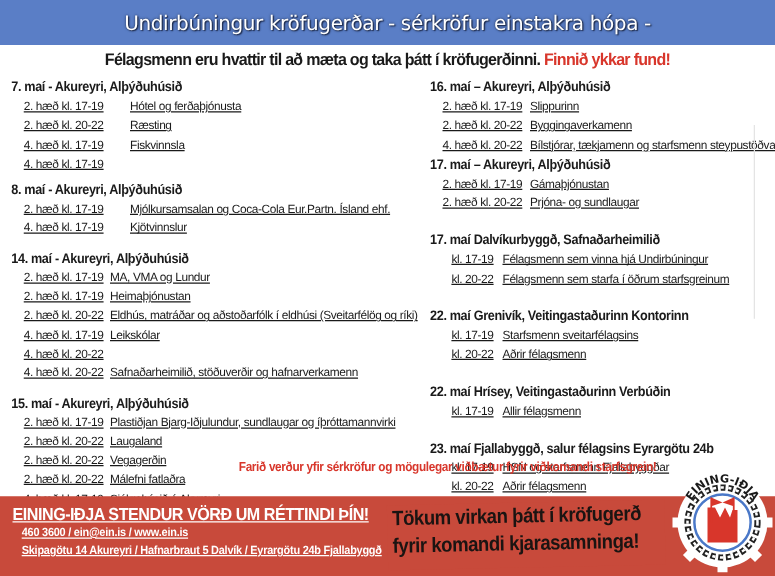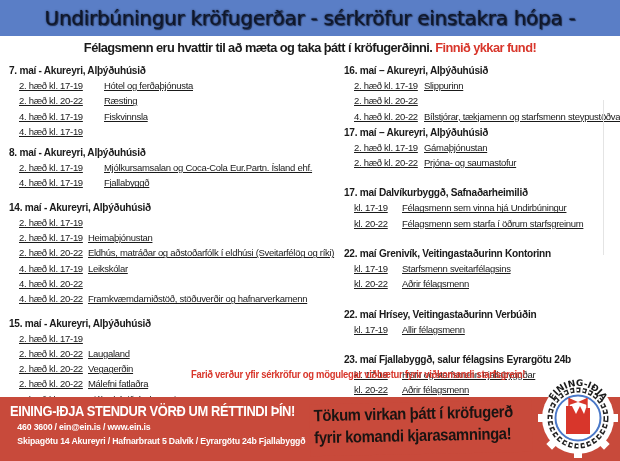--- a/index.html
+++ b/index.html
@@ -9,21 +9,21 @@
     font-family: "Liberation Sans", sans-serif;
     color: #1a1a1a;
   }
   .banner {
     position: absolute; left: 0; top: 0; width: 620px; height: 36px;
     background: #5a7ec6;
     display: flex; align-items: center; justify-content: center;
   }
   .banner-title {
     font-family: "DejaVu Sans", sans-serif;
-    color: #0f172a; font-size: 20px; letter-spacing: -0.3px;
+    color: #ffffff; font-size: 16px; letter-spacing: -0.3px;
     text-shadow: 0 0 2px #1d2a4a, 1px 1px 1px #1d2a4a;
     white-space: nowrap;
   }
   .subtitle {
     position: absolute; left: 0; top: 37px; width: 620px; height: 22px;
     text-align: center; font-weight: bold; font-size: 13.5px;
     font-family: "Liberation Sans", sans-serif; letter-spacing: -0.6px;
     line-height: 22px; white-space: nowrap;
     transform: scaleX(0.95);
   }
@@ -37,38 +37,38 @@
   .block { margin-bottom: 5px; }
   .block-head {
     font-weight: bold; font-size: 11px; line-height: 16px;
     letter-spacing: -0.3px; white-space: nowrap;
     transform-origin: left; transform: scaleX(0.92);
   }
   .row { display: flex; white-space: nowrap; letter-spacing: -0.3px; text-decoration: underline; }
   .row .when { width: 95px; padding-left: 10px; box-sizing: border-box; flex: none; }
   .row .what { flex: none; text-align: center; }
   .col-right .row .when { width: 80px; }
-  .col-right .row.short .when { width: 58px; }
+  .col-right .row.short .when { width: 58px; text-align: center; }
   .col-left .row.tight .when { width: 79px; padding-left: 10px; }
   .red-note {
     position: absolute; left: 191px; top: 368px;
     color: #d8362b; font-weight: bold; font-size: 10.5px;
     letter-spacing: -0.3px; white-space: nowrap;
     transform-origin: left; transform: scaleX(0.9);
   }
   .vline {
     position: absolute; left: 603px; top: 100px; width: 1px; height: 155px;
     background: #e4e4e4;
   }
   .footer {
     position: absolute; left: 0; top: 397px; width: 620px; height: 64px;
     background: #c84a3b;
   }
   .footer-left {
-    position: absolute; left: 10px; top: 402px; color: #ffffff;
+    position: absolute; left: 10px; top: 402px; color: #ffffff; text-decoration: underline;
   }
   .footer-headline {
     font-weight: bold; font-size: 14px; letter-spacing: -0.4px;
     white-space: nowrap; transform-origin: left; transform: scaleX(0.92);
     line-height: 18px;
   }
   .footer-line {
     font-size: 9.5px; font-weight: bold; padding-left: 8px;
     line-height: 14px; white-space: nowrap; letter-spacing: -0.2px;
     transform-origin: left; transform: scaleX(0.92);
@@ -120,54 +120,56 @@
   </div>
 
   <div class="block">
     <div class="block-head">8. maí - Akureyri, Alþýðuhúsið</div>
     <div class="row">
         <span class="when">2. hæð kl. 17-19</span>
         <span class="what">Mjólkursamsalan og Coca-Cola Eur.Partn. Ísland ehf.</span>
       </div>
     <div class="row">
         <span class="when">4. hæð kl. 17-19</span>
-        <span class="what">Fjallabyggð</span>
+        <span class="what">Kjötvinnslur</span>
       </div>
   </div>
 
   <div class="block" style="margin-top:8px">
     <div class="block-head">14. maí - Akureyri, Alþýðuhúsið</div>
     <div class="row tight">
         <span class="when">2. hæð kl. 17-19</span>
+        <span class="what">MA, VMA og Lundur</span>
       </div>
     <div class="row tight">
         <span class="when">2. hæð kl. 17-19</span>
         <span class="what">Heimaþjónustan</span>
       </div>
     <div class="row tight">
         <span class="when">2. hæð kl. 20-22</span>
         <span class="what">Eldhús, matráðar og aðstoðarfólk í eldhúsi (Sveitarfélög og ríki)</span>
       </div>
     <div class="row tight">
         <span class="when">4. hæð kl. 17-19</span>
         <span class="what">Leikskólar</span>
       </div>
     <div class="row tight">
         <span class="when">4. hæð kl. 20-22</span>
       </div>
     <div class="row tight">
         <span class="when">4. hæð kl. 20-22</span>
-        <span class="what">Framkvæmdamiðstöð, stöðuverðir og hafnarverkamenn</span>
+        <span class="what">Safnaðarheimilið, stöðuverðir og hafnarverkamenn</span>
       </div>
   </div>
 
   <div class="block" style="margin-top:8px">
     <div class="block-head">15. maí - Akureyri, Alþýðuhúsið</div>
     <div class="row tight">
         <span class="when">2. hæð kl. 17-19</span>
+        <span class="what">Plastiðjan Bjarg-Iðjulundur, sundlaugar og íþróttamannvirki</span>
       </div>
     <div class="row tight">
         <span class="when">2. hæð kl. 20-22</span>
         <span class="what">Laugaland</span>
       </div>
     <div class="row tight">
         <span class="when">2. hæð kl. 20-22</span>
         <span class="what">Vegagerðin</span>
       </div>
     <div class="row tight">
@@ -191,36 +193,37 @@
 
 <div class="col col-right">
   <div class="block" style="margin-bottom:0">
     <div class="block-head">16. maí  – Akureyri, Alþýðuhúsið</div>
     <div class="row">
         <span class="when">2. hæð kl. 17-19</span>
         <span class="what">Slippurinn</span>
       </div>
     <div class="row">
         <span class="when">2. hæð kl. 20-22</span>
+        <span class="what">Byggingaverkamenn</span>
       </div>
     <div class="row">
         <span class="when">4. hæð kl. 20-22</span>
         <span class="what">Bílstjórar, tækjamenn og starfsmenn steypustöðva</span>
       </div>
   </div>
 
   <div class="block">
     <div class="block-head">17. maí   – Akureyri, Alþýðuhúsið</div>
     <div class="row">
         <span class="when">2. hæð kl. 17-19</span>
         <span class="what">Gámaþjónustan</span>
       </div>
     <div class="row">
         <span class="when">2. hæð kl. 20-22</span>
-        <span class="what">Prjóna- og saumastofur</span>
+        <span class="what">Prjóna- og sundlaugar</span>
       </div>
   </div>
 
   <div class="block" style="margin-top:14px; margin-bottom:14px">
     <div class="block-head">17. maí  Dalvíkurbyggð, Safnaðarheimilið</div>
     <div class="row short">
         <span class="when">kl. 17-19</span>
         <span class="what">Félagsmenn sem vinna hjá Undirbúningur</span>
       </div>
     <div class="row short">

